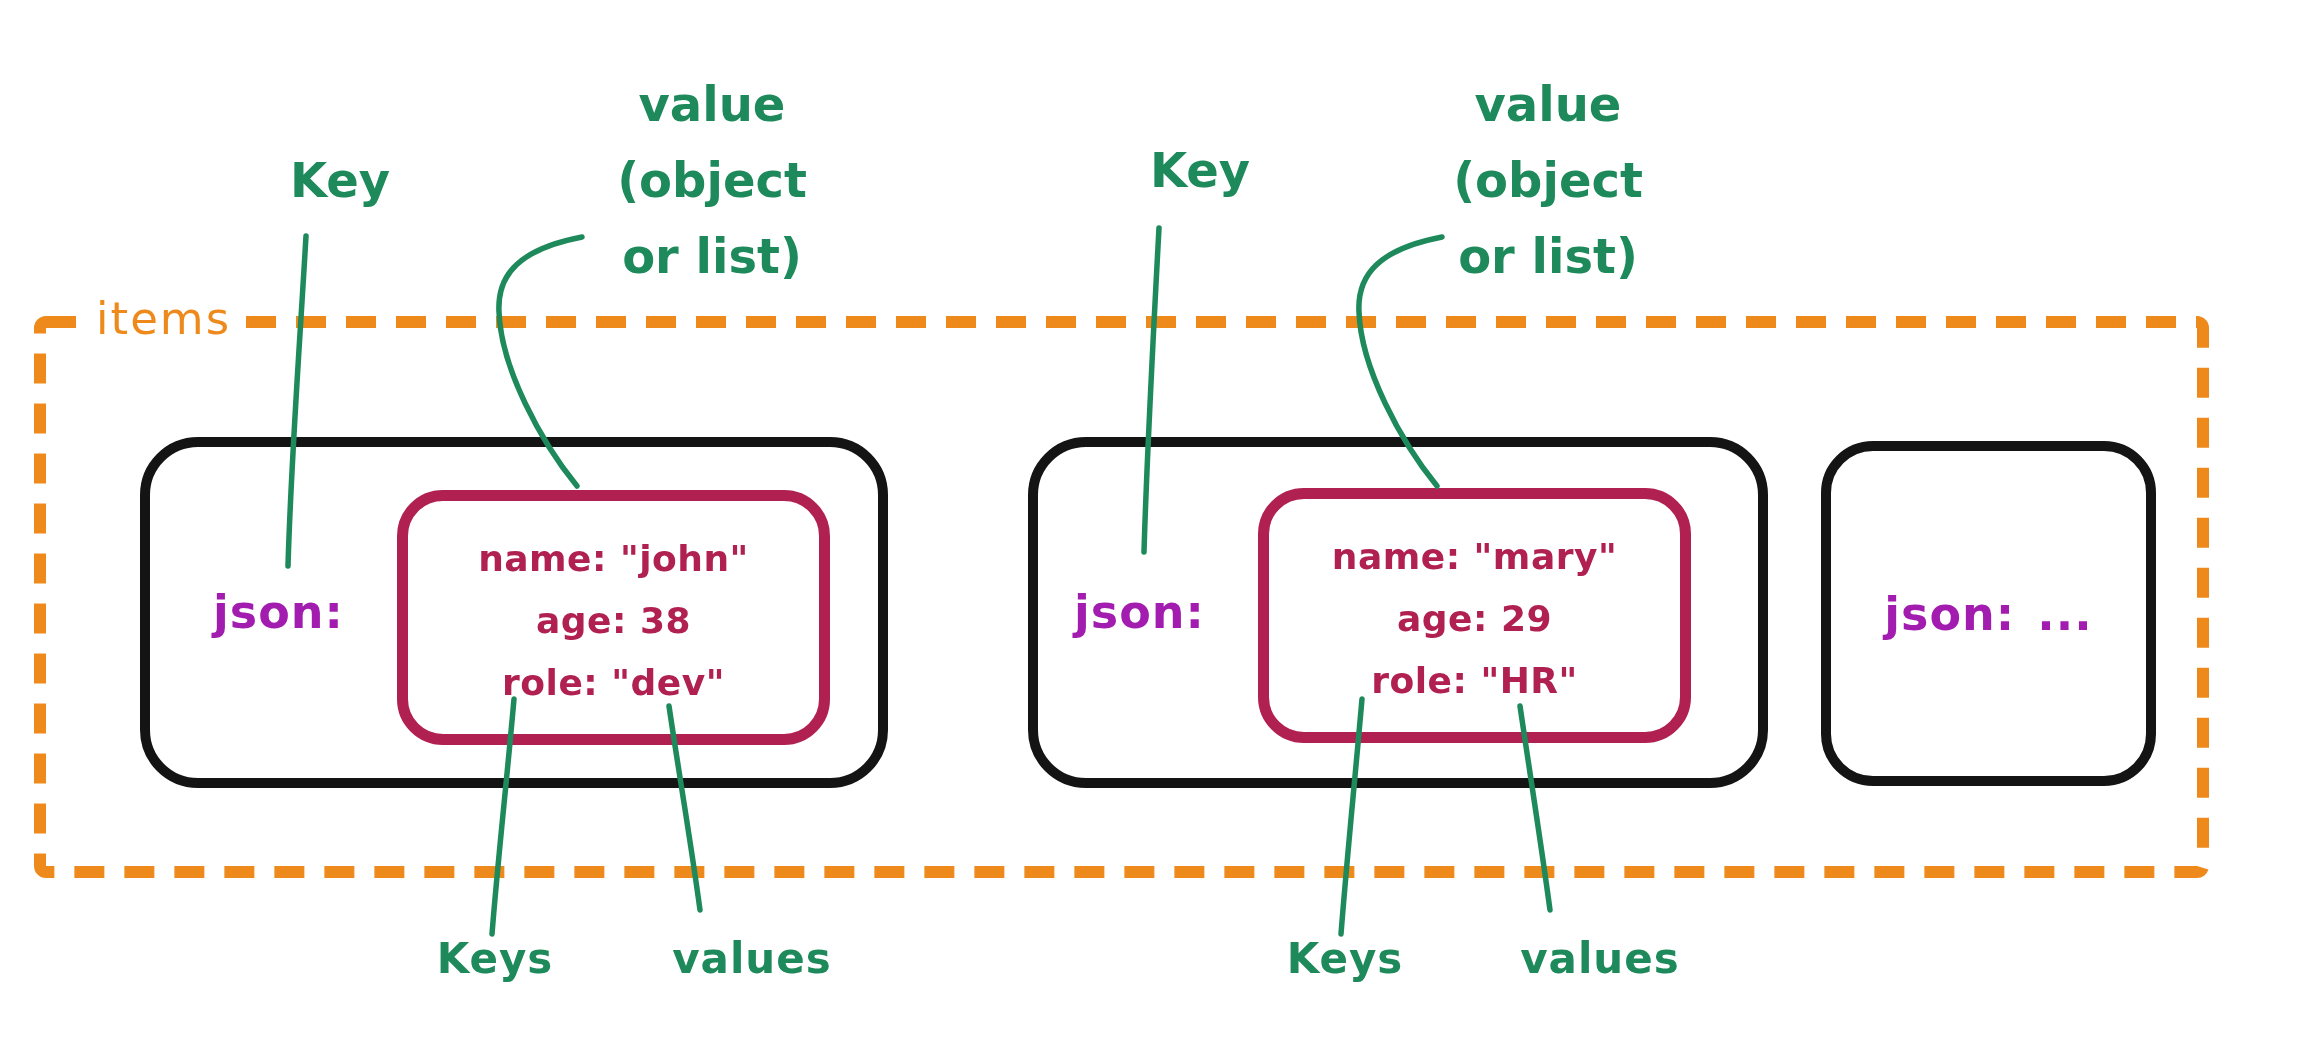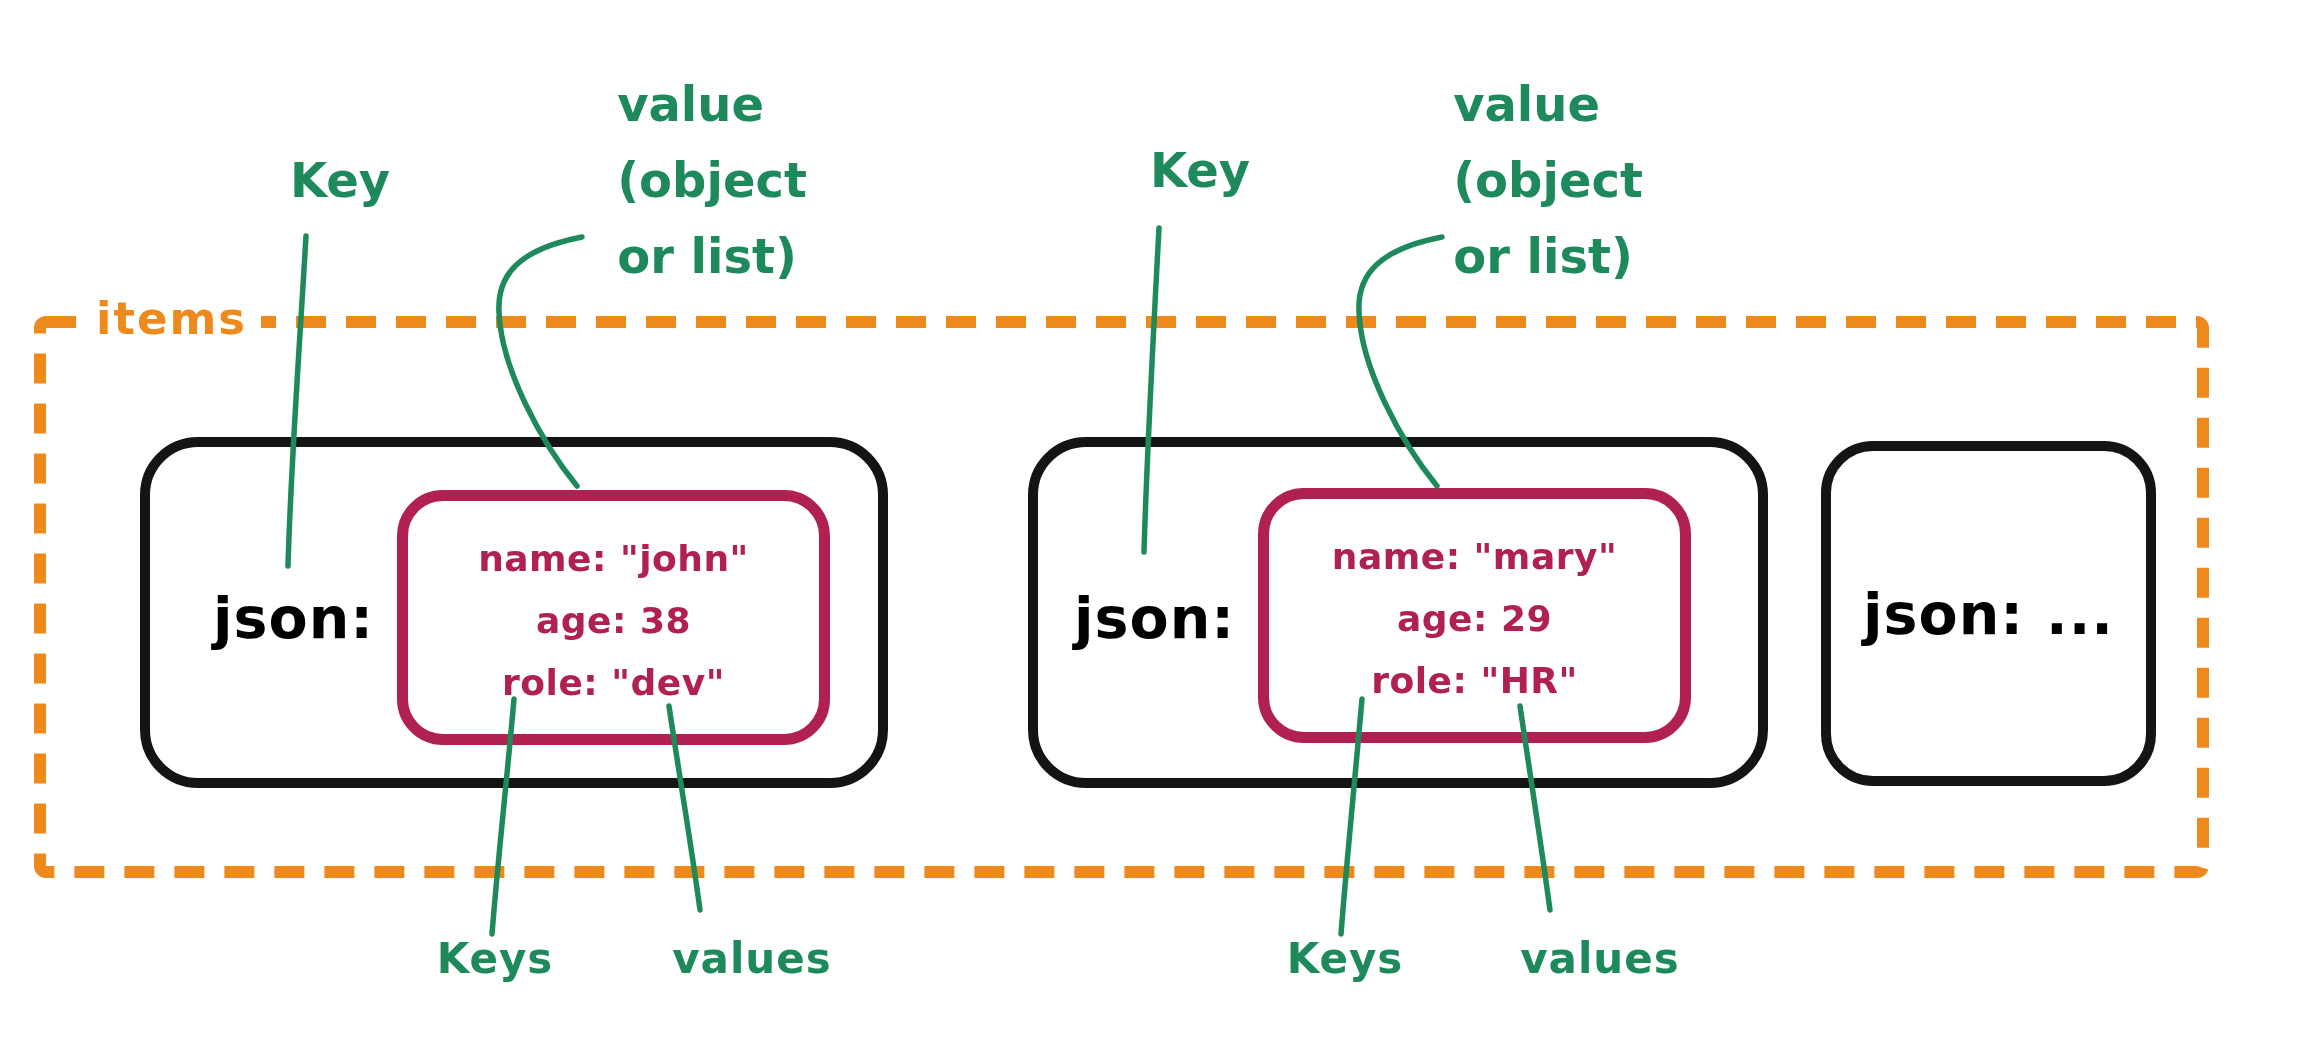--- a/index.html
+++ b/index.html
@@ -24,22 +24,22 @@
     border: 10px solid #141414;
     border-radius: 58px;
     background: #ffffff;
     box-sizing: border-box;
   }
   .card-1 { left: 140px;  top: 437px; width: 748px; height: 351px; }
   .card-2 { left: 1028px; top: 437px; width: 740px; height: 351px; }
   .card-3 { left: 1821px; top: 441px; width: 335px; height: 345px; border-radius: 52px; }
   .json-key {
     position: absolute;
-    color: #000000;
-    font-size: 57px;
+    color: #a21caf;
+    font-size: 46px;
     font-weight: 600;
     letter-spacing: 1px;
     white-space: nowrap;
   }
   .card-1 .json-key { left: 63px;  top: 138px; }
   .card-2 .json-key { left: 36px;  top: 138px; }
   .card-3 .json-key {
     position: absolute; inset: 0;
     display: flex; align-items: center; justify-content: center;
     gap: 22px;
@@ -68,30 +68,31 @@
   
   .items-label {
     position: absolute;
     z-index: 3;
     left: 82px;
     top: 292px;
     padding: 0 14px;
     background: #ffffff;
     color: #EE8A1B;
     font-size: 45px;
-    font-weight: 700;
+    font-weight: 400;
     letter-spacing: 2px;
   }
   
   .ann {
     position: absolute;
     z-index: 3;
     transform: translateX(-50%);
     color: #1E8A5C;
     font-weight: 600;
+    text-align: center;
     white-space: nowrap;
   }
   .ann-top    { font-size: 48px; margin-left: 30px; }
   .ann-bottom { font-size: 42px; letter-spacing: 1px; }
   .ann-multiline { font-size: 48px; line-height: 76px; }
   .ann-key-1    { left: 310px;  top: 152px; }
   .ann-key-2    { left: 1170px; top: 142px; }
   .ann-value-1  { left: 712px;  top: 66px; }
   .ann-value-2  { left: 1548px; top: 66px; }
   .ann-keys-1   { left: 495px;  top: 934px; }

